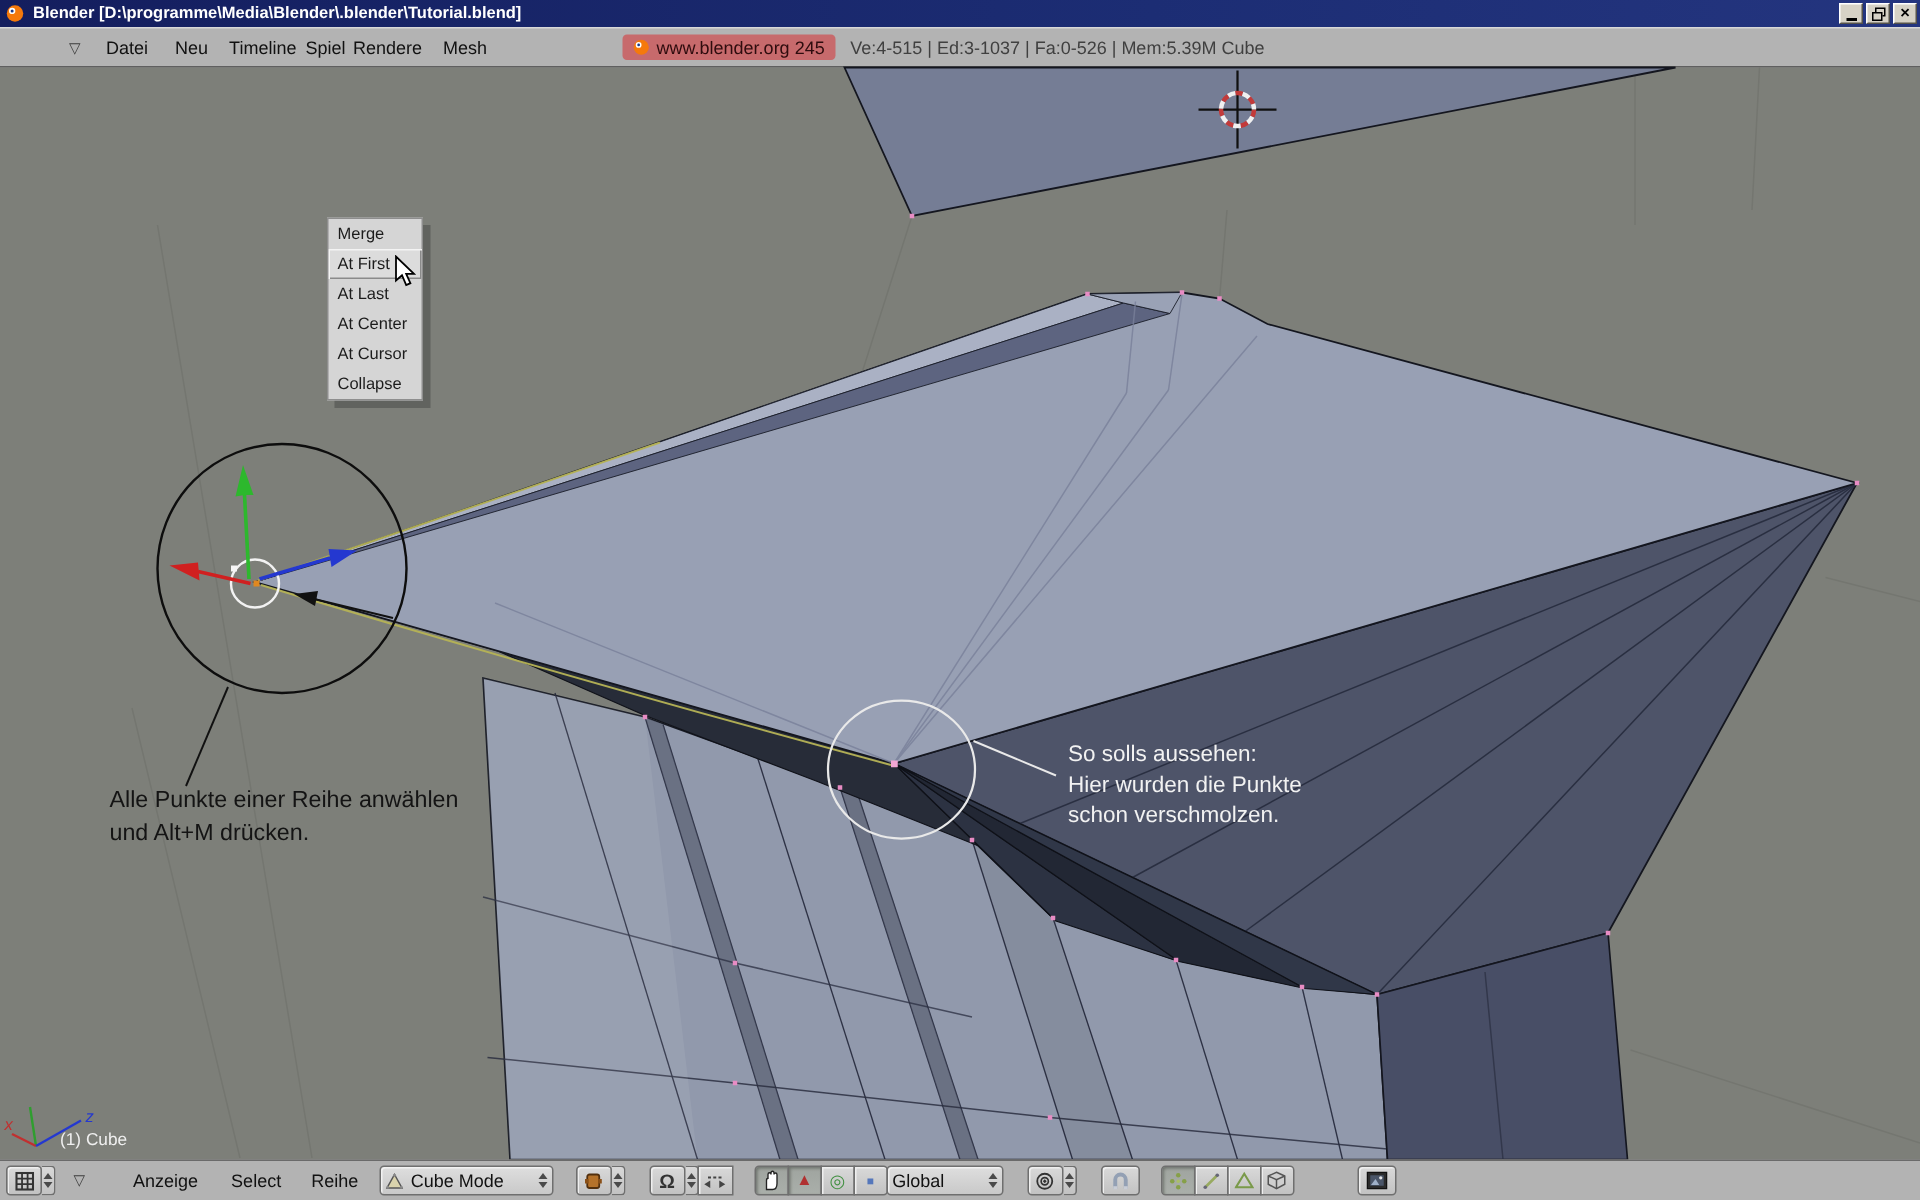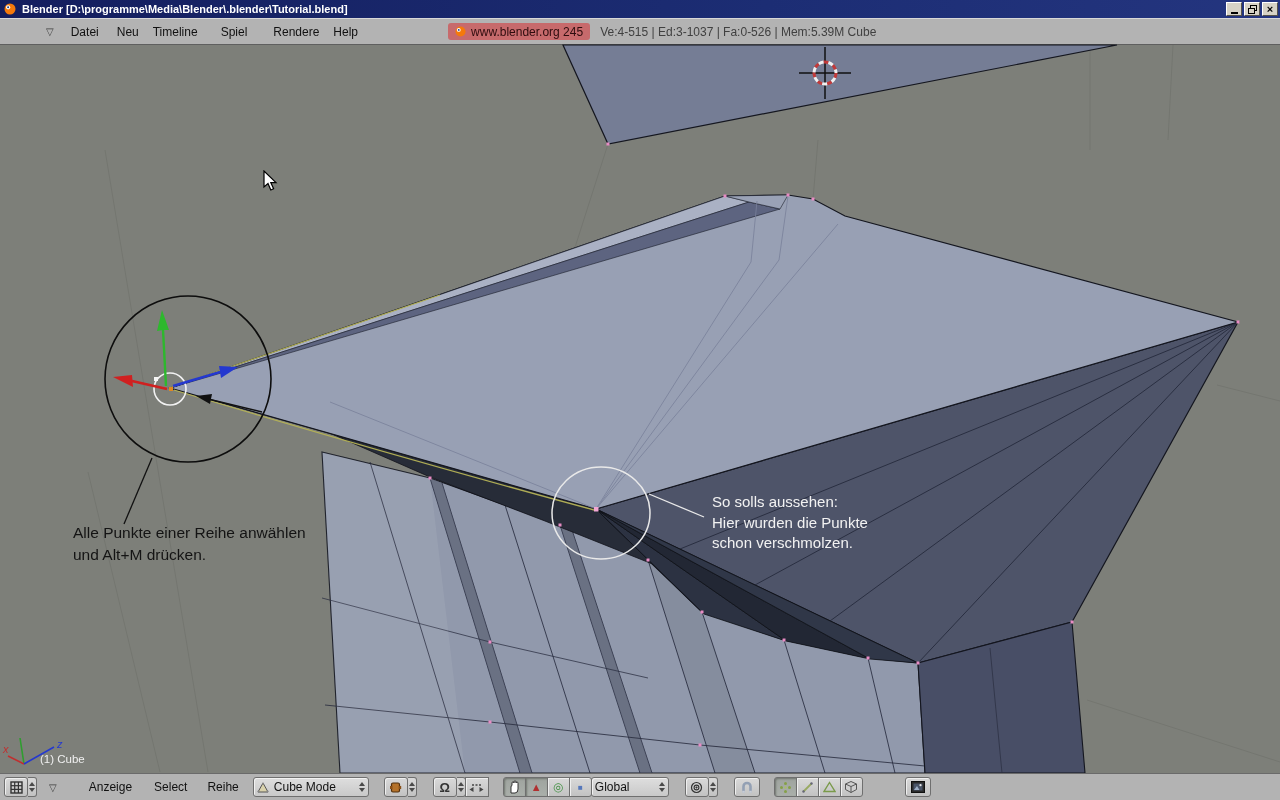--- a/index.html
+++ b/index.html
@@ -251,34 +251,42 @@
           <span class="glyph-x">×</span>
         </div>
     </div>
   </div>
 
   <div class="topbar">
     <span class="tri" style="margin-left:46px">▽</span>
     <span class="menu-item" style="margin-left:17px">Datei</span>
     <span class="menu-item" style="margin-left:18px">Neu</span>
     <span class="menu-item" style="margin-left:14px">Timeline</span>
-    <span class="menu-item" style="margin-left:23px">Spiel</span>
-    <span class="menu-item" style="margin-left:26px">Rendere</span>
-    <span class="menu-item" style="margin-left:14px">Help</span>
+    <span class="menu-item" style="margin-left:6px">Spiel</span>
+    <span class="menu-item" style="margin-left:5px">Rendere</span>
+    <span class="menu-item" style="margin-left:14px">Mesh</span>
     <div class="badge" style="margin-left:90px">
       <svg width="11" height="11" viewBox="0 0 12 12">
         <circle cx="6" cy="6" r="5.5" fill="#f5790b"></circle>
         <circle cx="4.1" cy="4.3" r="2.1" fill="#ffffff"></circle>
         <circle cx="4.1" cy="4.3" r="1" fill="#1b3c8c"></circle>
       </svg>
       <span>www.blender.org 245</span>
     </div>
     <span class="stats" style="margin-left:10px">Ve:4-515 | Ed:3-1037 | Fa:0-526 | Mem:5.39M Cube</span>
   </div>
 
+  <div class="merge-menu">
+    <div class="mrow">Merge</div>
+    <div class="mrow hl">At First</div>
+    <div class="mrow">At Last</div>
+    <div class="mrow">At Center</div>
+    <div class="mrow">At Cursor</div>
+    <div class="mrow">Collapse</div>
+  </div>
 
   <svg class="cursor-arrow" width="16" height="22" viewBox="0 0 16 22">
     <polygon points="1,1 1,17 5,13.5 7.8,20 10.6,18.8 7.8,12.6 13,12.6" fill="#ffffff" stroke="#000" stroke-width="1.2"></polygon>
   </svg>
 
   <div class="bottombar">
     <div class="btn" style="margin-left:4px;width:24px">
       <svg width="13" height="13" viewBox="0 0 13 13">
         <rect x="1" y="1" width="11" height="11" fill="none" stroke="#333" stroke-width="1.4"></rect>
         <line x1="4.7" y1="1" x2="4.7" y2="12" stroke="#333" stroke-width="1.2"></line>

